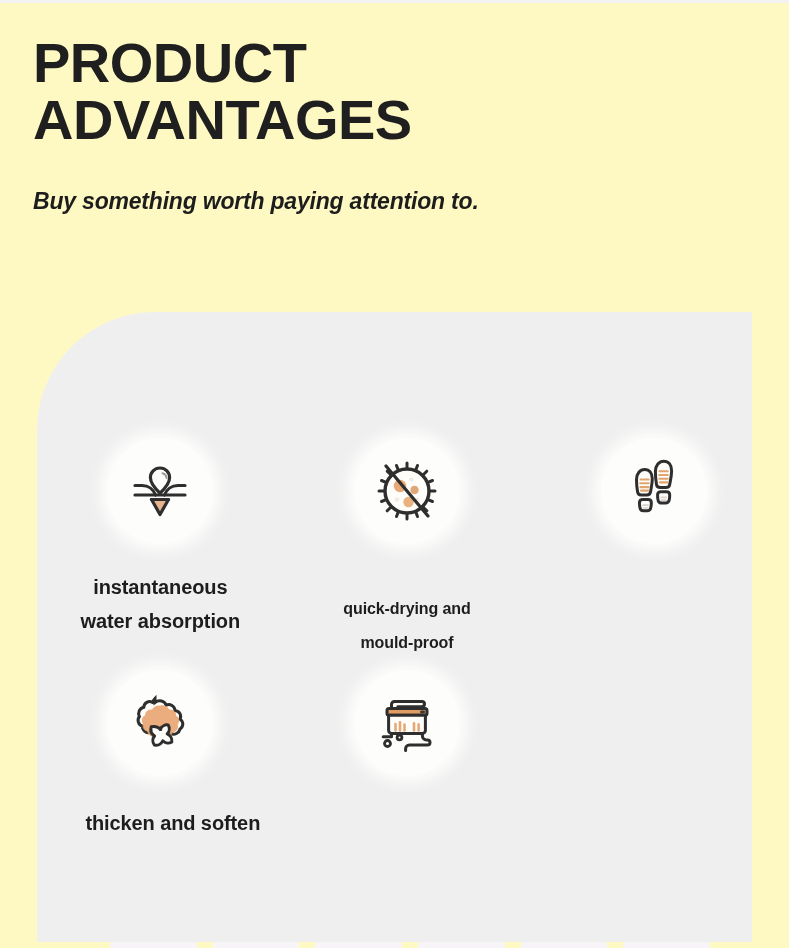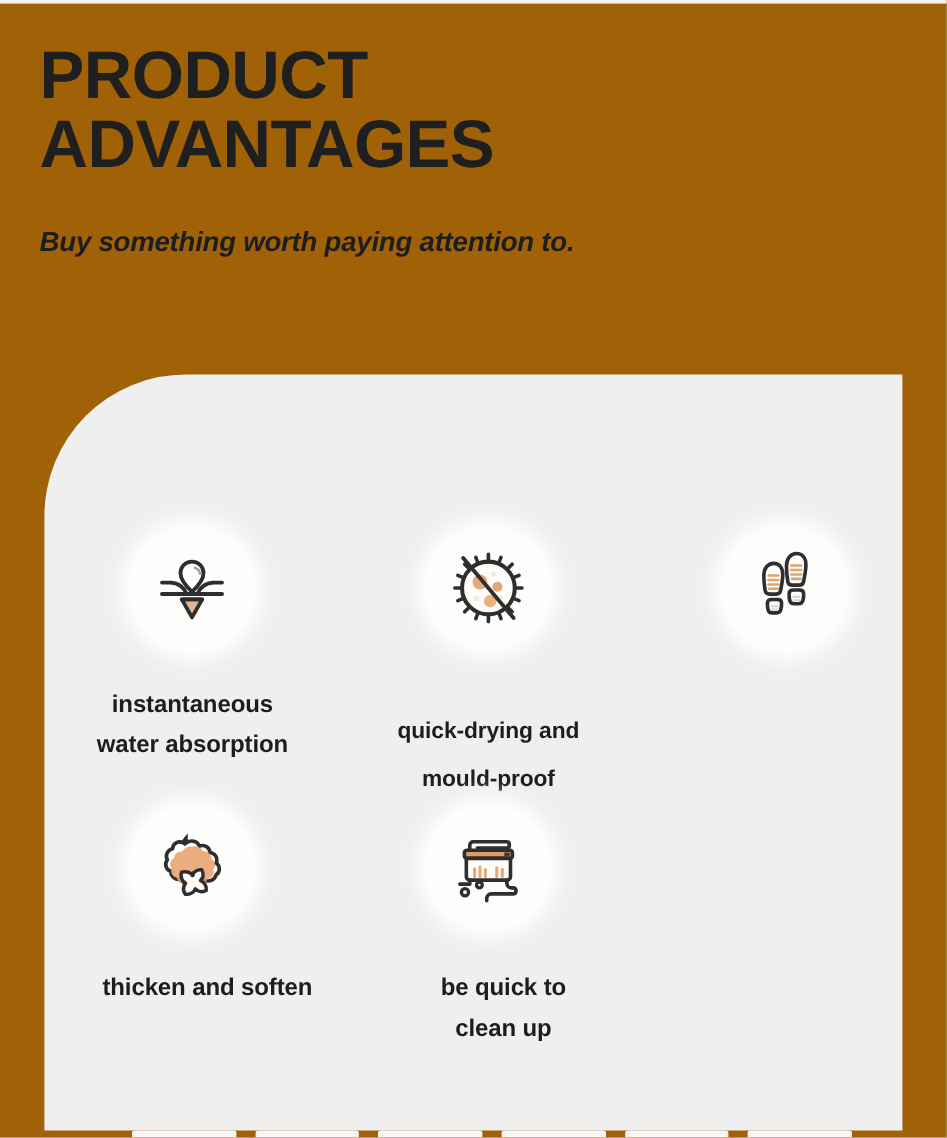--- a/index.html
+++ b/index.html
@@ -11,21 +11,21 @@
     height: 948px;
     background: #ffffff;
     font-family: "Liberation Sans", sans-serif;
     overflow: hidden;
     position: relative;
   }
   .page {
     position: relative;
     width: 789px;
     height: 948px;
-    background: #a16207;
+    background: #fef9c3;
     overflow: hidden;
   }
 
   
   .top-hairline {
     position: absolute;
     top: 0; left: 0;
     width: 789px;
     height: 3px;
     background: #f2f2f2;
@@ -130,21 +130,21 @@
     font-family: "Liberation Sans", sans-serif;
     font-weight: 700;
     font-size: 20px;
     line-height: 1.72;
     color: #1d1d1d;
     letter-spacing: -0.1px;
     white-space: pre-line;
   }
   
   .adv-cell.small .adv-label {
-    font-size: 19px;
+    font-size: 16px;
     margin-top: 48px;
     line-height: 2.1;
   }
   .adv-cell.r2 .adv-label {
     margin-top: 30px;
     margin-left: 25px;
   }
 </style>
 </head>
 <body>
@@ -270,22 +270,20 @@
               <path d="M34.5 38.6v5.8"></path>
             <path d="M44 37.2v7.2"></path>
               <path d="M48.6 38.4v6"></path>
           </g>
           <path d="M21.5 47.4v3.4h-8.3" stroke="#2e2e2e" stroke-width="3" stroke-linecap="round" stroke-linejoin="round" fill="none"></path>
           <path d="M52.4 47.4v2.6c0 2.2 1.8 3.9 3.9 3.9h1.1c1.6 0 2.6 1.1 2.6 2.5 0 1.5-1.1 2.5-2.6 2.5h-18c-2.1 0-3.8 1.7-3.8 3.8v1.9" stroke="#2e2e2e" stroke-width="3" stroke-linecap="round" stroke-linejoin="round" fill="none"></path>
           <circle cx="29.5" cy="51.5" r="2.4" stroke="#2e2e2e" stroke-width="2.8" fill="none"></circle>
           <circle cx="17.5" cy="57.5" r="3" stroke="#2e2e2e" stroke-width="2.8" fill="none"></circle>
         </svg>
       </div>
-      <div class="adv-label">be quick to
-clean up</div>
     </div>
 
 
   </div>
 
   <div class="bottom-strip">
     <span></span>
     <span></span>
     <span></span>
     <span></span>

